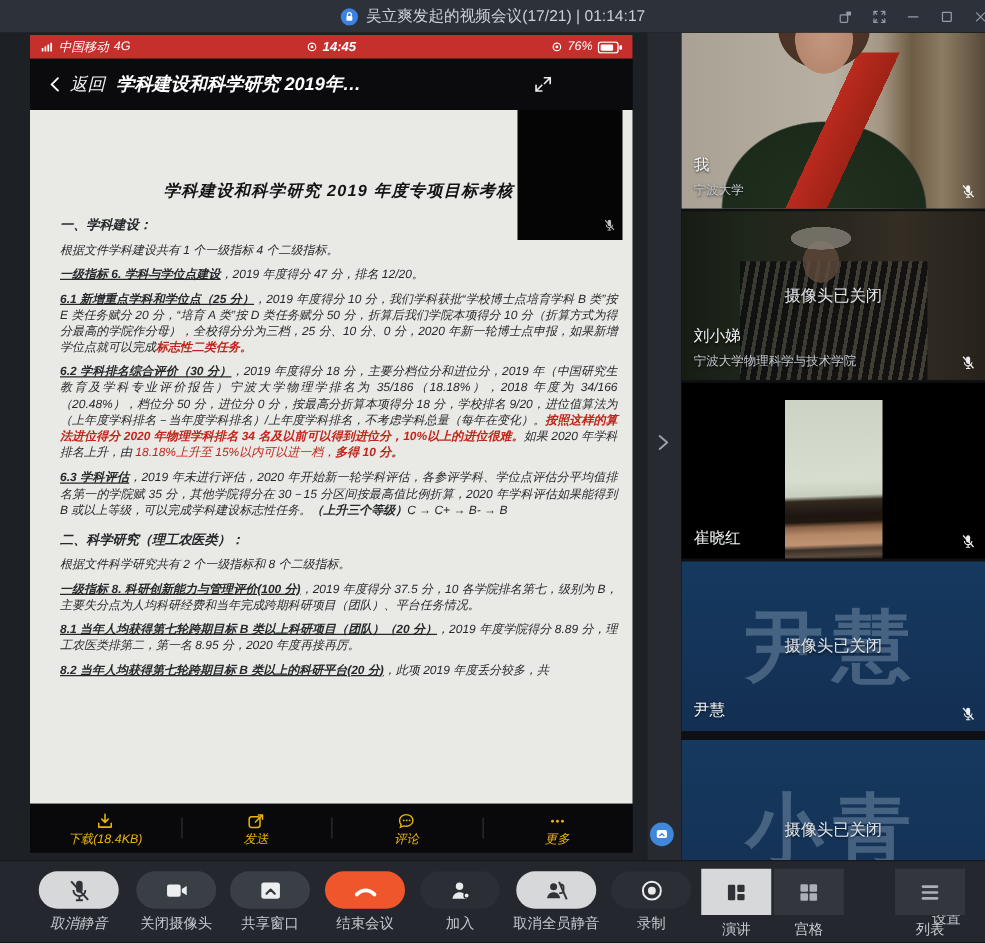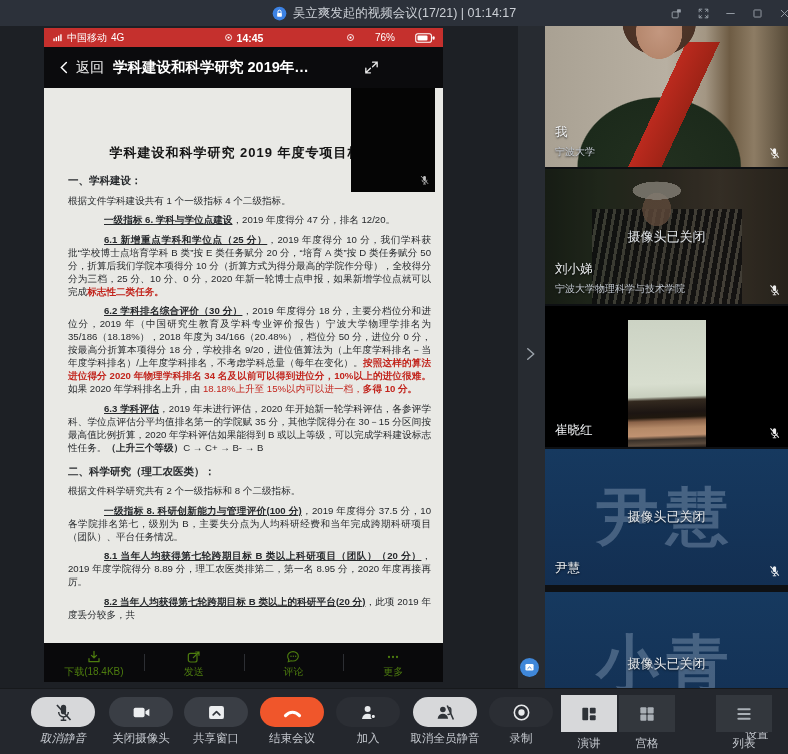--- a/index.html
+++ b/index.html
@@ -12,44 +12,44 @@
   .titlebar{position:absolute;left:0;top:0;width:788px;height:26px;background:#2c313a;}
   .tb-center{position:absolute;left:0;right:0;top:0;height:26px;display:flex;align-items:center;justify-content:center;gap:6px;}
   .tb-shield{width:15px;height:15px;}
   .tb-title{font-size:12.5px;color:#ccd0d6;}
   .tb-controls{position:absolute;right:-6px;top:0;height:26px;display:flex;align-items:center;gap:7px;color:#959ca5;}
   .wc{width:20px;height:20px;display:inline-flex;align-items:center;justify-content:center;}
   .wc .ic{width:13px;height:13px;}
 
   
   .main{position:absolute;left:0;top:26px;width:545px;height:662px;background:#1d2025;}
-  .phone{position:absolute;left:44px;top:2px;width:399px;height:654px;background:#0b0b0d;}
+  .phone{position:absolute;left:24px;top:2px;width:482px;height:654px;background:#0b0b0d;font-style:italic;}
   .p-status{position:absolute;left:0;top:0;right:0;height:19px;background:#c5302d;color:#fff;
             display:flex;align-items:center;padding:0 8px;font-size:10px;}
   .ps-left{display:flex;align-items:center;gap:4px;}
   .ps-center{position:absolute;left:50%;transform:translateX(-50%);display:flex;align-items:center;gap:4px;font-weight:bold;font-size:10.5px;}
-  .ps-right{position:absolute;right:8px;display:flex;align-items:center;gap:20px;}
+  .ps-right{position:absolute;right:8px;display:flex;align-items:center;gap:4px;}
   .ic-signal{width:11px;height:11px;} .ic-dot{width:9px;height:9px;} .ic-batt{width:20px;height:10px;}
   .p-nav{position:absolute;left:0;top:19px;right:0;height:41px;background:#0b0b0d;color:#fff;
          display:flex;align-items:center;padding-left:13px;}
   .nav-back-ic{width:15px;height:15px;color:#fff;margin-right:4px;}
   .nav-back{font-size:14px;color:#f2f2f2;}
   .nav-title{font-size:14.5px;font-weight:bold;margin-left:9px;color:#fff;}
   .nav-expand{position:absolute;right:63px;top:12px;width:17px;height:17px;color:#e9e9e9;}
   .p-doc{position:absolute;left:0;top:60px;right:0;bottom:39px;background:#e9e9e5;overflow:hidden;
          color:#26292c;padding:0 12px 0 24px;text-align:justify;}
   .doc-title{margin:56px 0 12px;text-align:center;font-weight:bold;font-size:13px;color:#141414;letter-spacing:1px;}
   .p-doc p{font-size:9.6px;line-height:13px;margin:6.5px 0;}
   .p-doc p.h1{font-weight:bold;font-size:10.5px;margin-top:11px;}
-  .s-n{} .s-b{font-weight:bold;} .s-bu{font-weight:bold;text-decoration:underline;margin-left:36px;}
+  .s-n{} .s-b{font-weight:bold;} .s-bu{font-weight:bold;text-decoration:underline;}
   .s-r{color:#c2241c;} .s-rb{color:#c2241c;font-weight:bold;}
   .p-overlay{position:absolute;right:8px;top:60px;width:84px;height:104px;background:#050505;}
   .p-overlay .pmic{position:absolute;right:5px;bottom:5px;width:11px;height:14px;color:#cfcfcf;}
   .p-toolbar{position:absolute;left:0;bottom:0;right:0;height:39px;background:#09090b;display:flex;}
-  .pt-item{flex:1;display:flex;flex-direction:column;align-items:center;justify-content:center;gap:1px;color:#4d7c0f;position:relative;}
+  .pt-item{flex:1;display:flex;flex-direction:column;align-items:center;justify-content:center;gap:1px;color:#eab308;position:relative;}
   .pt-item + .pt-item::before{content:"";position:absolute;left:0;top:11px;bottom:11px;width:1px;background:#2c2e33;}
   .pt-item .ic{width:16px;height:16px;}
   .pt-label{font-size:10px;line-height:11px;}
 
   
   .panel-strip{position:absolute;left:518px;top:26px;width:27px;height:662px;background:#272b31;}
   .collapse-btn{position:absolute;left:521px;top:343px;width:22px;height:26px;color:#9aa1a9;}
   .collapse-btn .ic{width:18px;height:22px;}
   .chat-fab{position:absolute;left:520px;top:658px;width:19px;height:19px;border-radius:50%;background:#3f87d9;
             display:flex;align-items:center;justify-content:center;}

